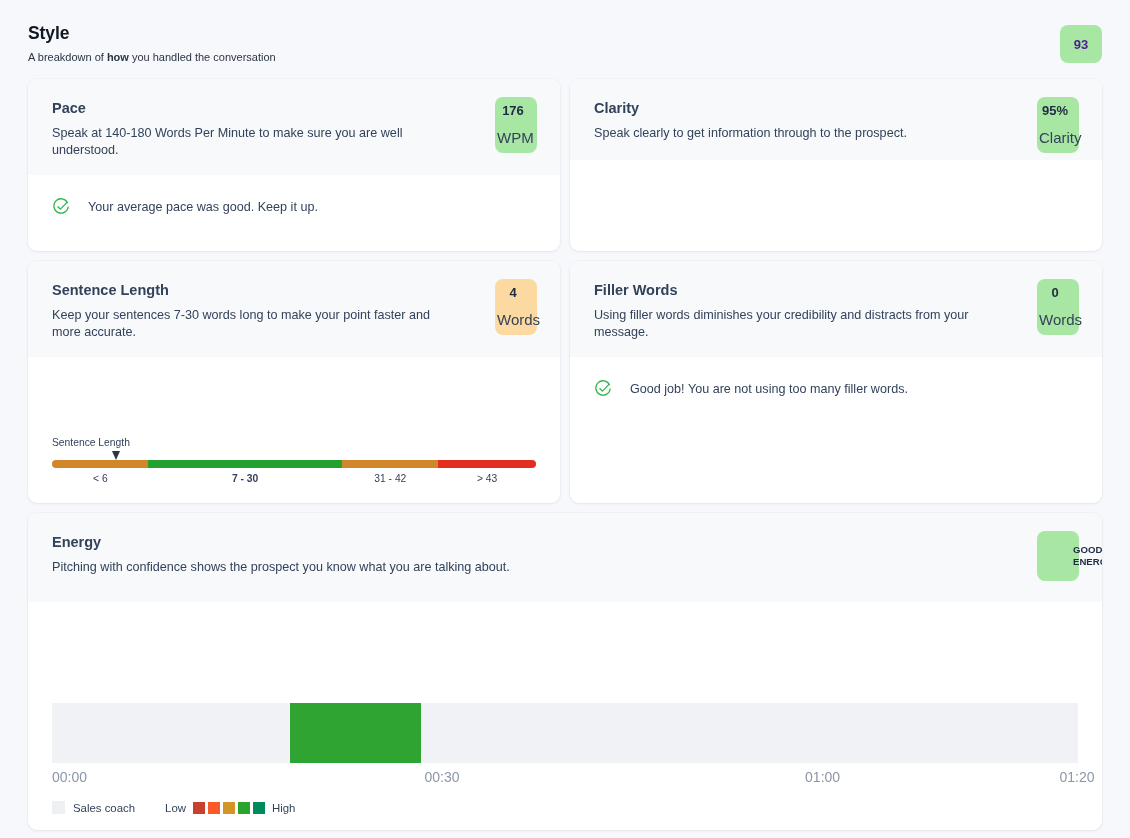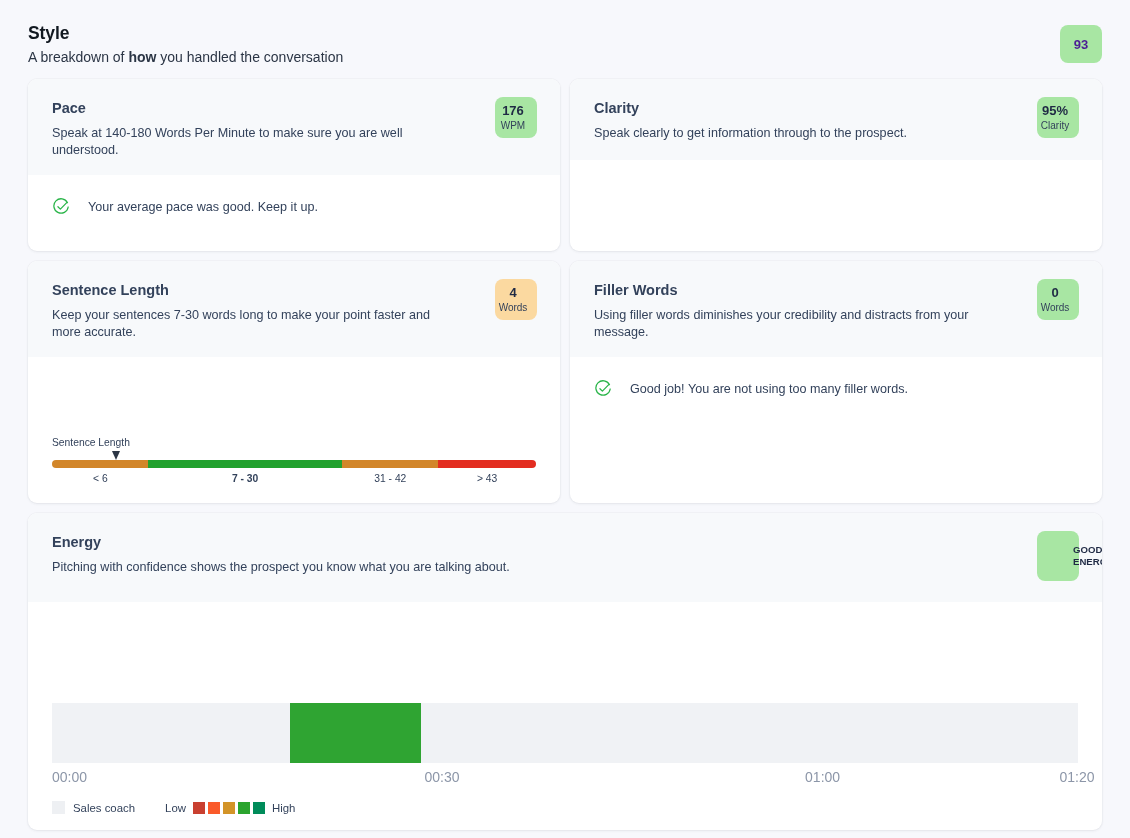--- a/index.html
+++ b/index.html
@@ -23,21 +23,21 @@
     height: 52px;
   }
   .page-title {
     font-size: 17.5px;
     font-weight: bold;
     color: #111820;
     letter-spacing: -0.1px;
     line-height: 22px;
   }
   .page-subtitle {
-    font-size: 14px;
+    font-size: 11px;
     color: #2b3545;
     margin-top: 5px;
     line-height: 16px;
   }
   .page-subtitle b { font-weight: bold; }
 
   .overall-score {
     position: absolute;
     right: 0; top: 3px;
     width: 42px; height: 38px;
@@ -115,23 +115,23 @@
   }
   .metric-badge.green { background: #a8e6a3; }
   .metric-badge.amber { background: #fbd9a0; }
   .metric-badge .mv {
     display: block;
     font-size: 13px; font-weight: bold;
     color: #1f2a44;
   }
   .metric-badge .ml {
     display: block;
-    font-size: 10px;
-    color: #33425b;
-    margin-top: 1px;
+    font-size: 15px;
+    color: #33425b;
+    margin-top: 11px;
   }
   .metric-badge.tall {
     top: 18px;
     padding: 13px 2px;
   }
   .metric-badge.tall .mv {
     font-size: 9.6px; font-weight: bold; line-height: 12px;
   }
 
   

